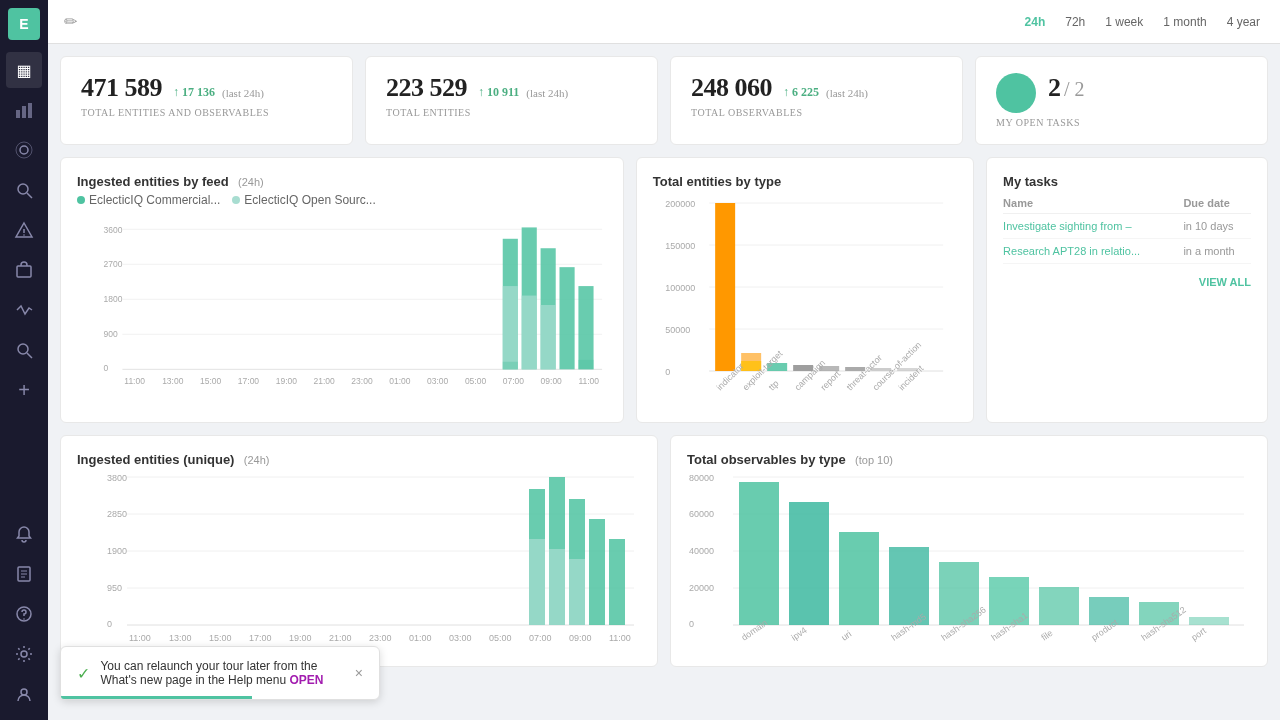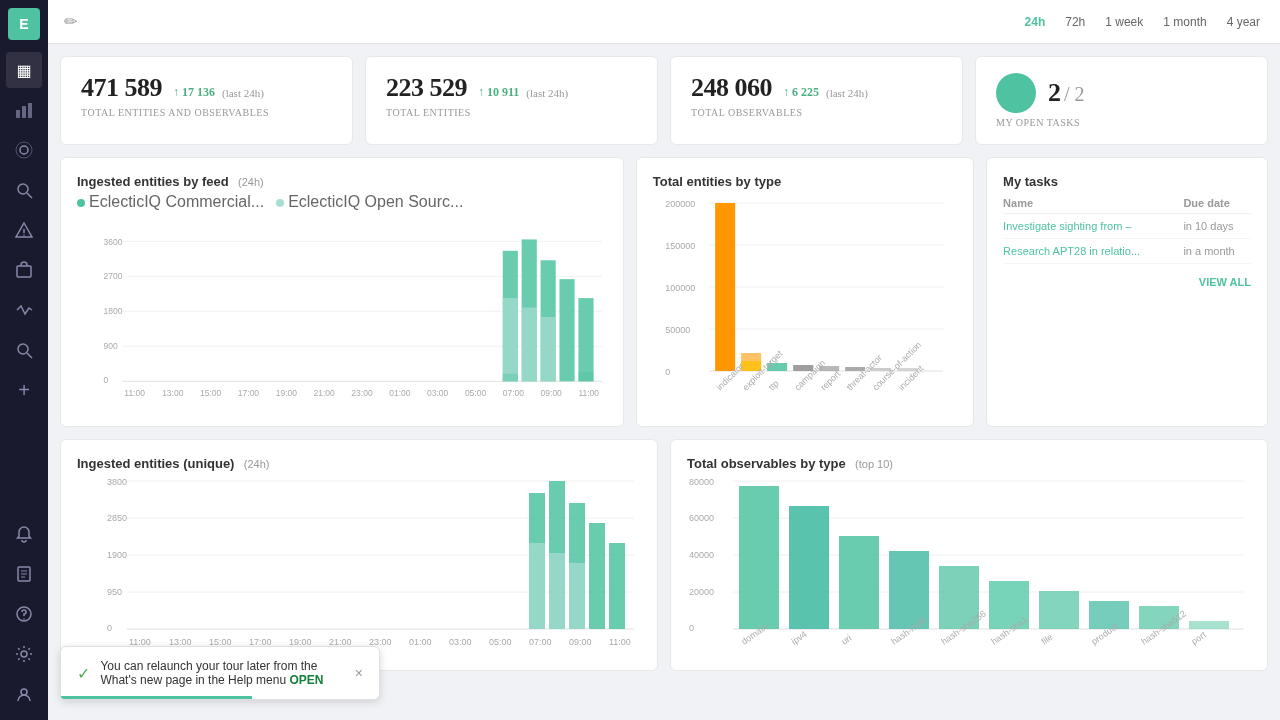--- a/index.html
+++ b/index.html
@@ -106,21 +106,21 @@
       margin-left: 8px;
     }
     .stat-label {
       font-size: 10px;
       color: #999;
       text-transform: uppercase;
       letter-spacing: 0.5px;
       margin-top: 4px;
     }
     .stat-last24 { font-size: 11px; color: #999; margin-left: 4px; font-weight: normal; }
-    .task-stat { display: flex; align-items: center; gap: 12px; }
+    .task-stat { display: flex; align-items: flex-start; gap: 12px; }
     .task-circle {
       width: 40px; height: 40px;
       border-radius: 50%;
       background: #4fc3a1;
       flex-shrink: 0;
     }
     .task-numbers { font-size: 26px; font-weight: 600; color: #222; }
     .task-slash { color: #999; font-size: 20px; }
     .task-total { color: #999; font-size: 20px; }
 
@@ -149,23 +149,23 @@
     }
     .chart-subtitle {
       font-size: 11px;
       color: #999;
       display: inline-block;
       margin-left: 6px;
     }
     .chart-legend {
       display: flex;
       gap: 12px;
-      font-size: 16px;
+      font-size: 12px;
       color: #666;
-      margin-bottom: 16px;
+      margin-bottom: 8px;
       margin-top: 4px;
     }
     .legend-dot {
       width: 8px; height: 8px;
       border-radius: 50%;
       display: inline-block;
       margin-right: 4px;
     }
 
     
@@ -203,21 +203,21 @@
       display: flex;
       align-items: center;
       gap: 10px;
       box-shadow: 0 2px 8px rgba(0,0,0,0.15);
       font-size: 12px;
       max-width: 320px;
       z-index: 100;
     }
     .toast-icon { color: #4caf50; font-size: 16px; flex-shrink: 0; }
     .toast-close { margin-left: auto; color: #999; cursor: pointer; font-size: 14px; flex-shrink: 0; }
-    .toast-link { color: #15803d; font-weight: 600; cursor: pointer; }
+    .toast-link { color: #a21caf; font-weight: 600; cursor: pointer; }
     .toast-bar { position: absolute; bottom: 0; left: 0; height: 3px; background: #4fc3a1; width: 60%; border-radius: 0 0 0 6px; }
   </style>
 </head>
 <body>
 
 <nav class="sidebar">
   <div class="sidebar-logo">
     <span>E</span>
   </div>
   <div class="sidebar-icon active">▦</div>

